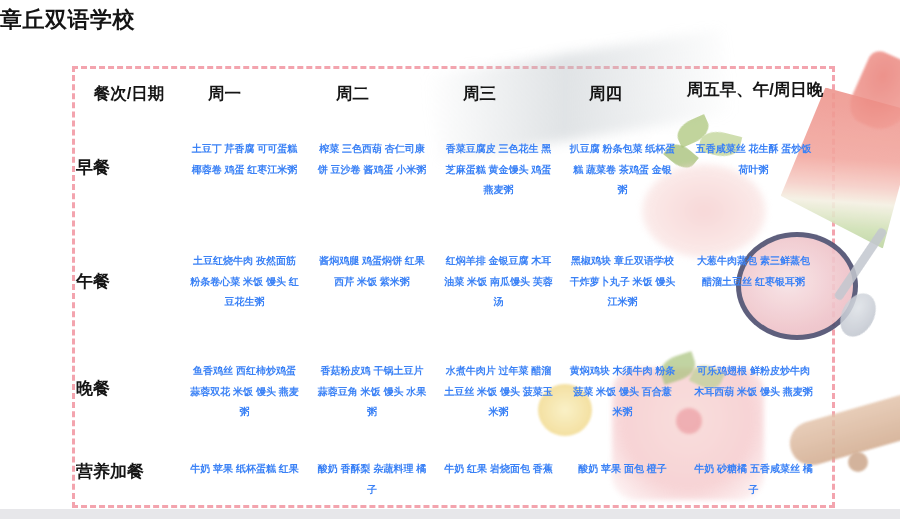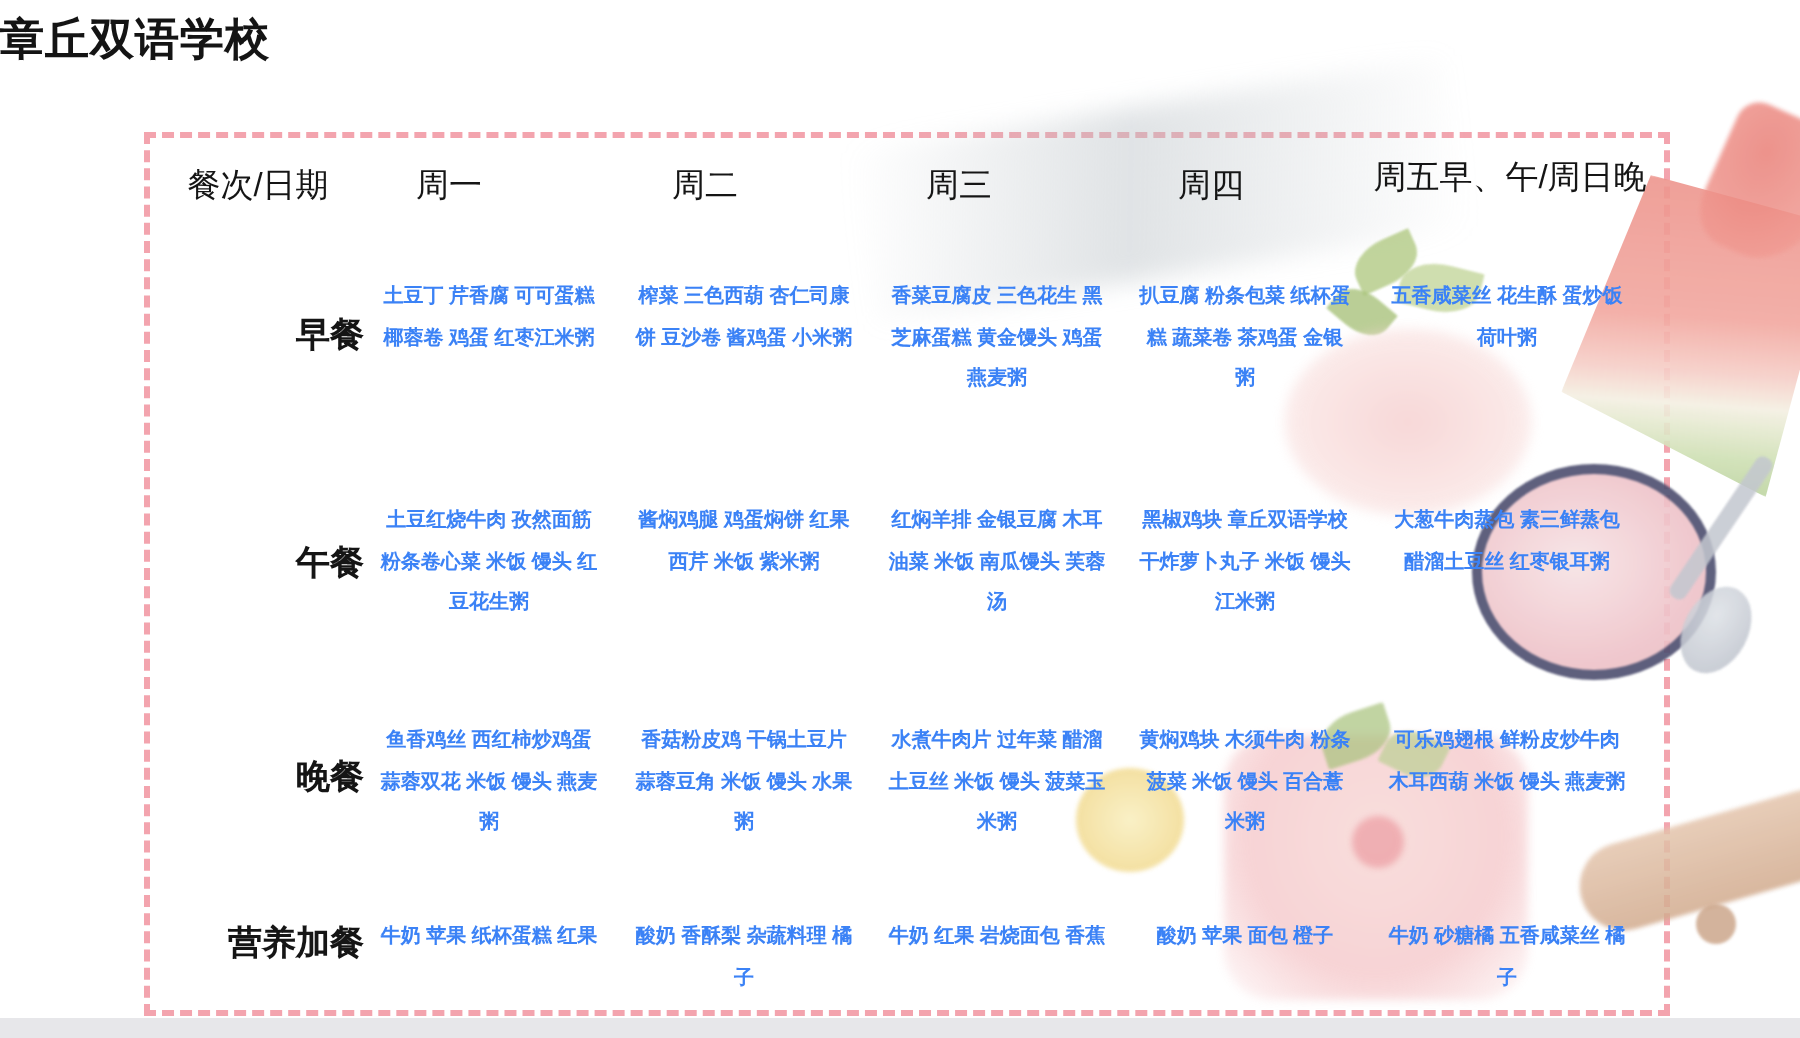--- a/index.html
+++ b/index.html
@@ -48,25 +48,25 @@
   .lemon{left:538px;top:384px;width:54px;height:52px;border-radius:50%;opacity:.75;filter:blur(1px);
     background:radial-gradient(#f8ecb4 0%,#f1d887 65%,#e7c768 100%);}
   .wood-spoon{left:788px;top:408px;width:140px;height:44px;border-radius:22px;opacity:.85;filter:blur(1px);
     transform:rotate(-16deg);background:linear-gradient(#e4c5ad,#d2ab8e);}
   .wood-dot{left:848px;top:452px;width:20px;height:20px;border-radius:50%;background:#c9a184;opacity:.8;filter:blur(.8px);}
 
   
   .menu-grid{position:absolute;left:76px;top:70px;width:749px;z-index:3;display:grid;
     grid-template-columns:106px 128px 127px 126px 122px 140px;
     grid-template-rows:60px 112px 110px 100px 52px;}
-  .corner,.day{font-size:16.5px;font-weight:400;color:#151515;padding-top:13px;line-height:20px;}
+  .corner,.day{font-size:16.5px;font-weight:700;color:#151515;padding-top:13px;line-height:20px;}
   .corner{text-align:center;}
   .day{padding-left:26px;}
   .day.day-last{padding-left:0;text-align:center;padding-top:9px;}
-  .rowlabel{font-size:17px;font-weight:700;color:#151515;text-align:right;}
+  .rowlabel{font-size:17px;font-weight:700;color:#151515;text-align:left;}
   .lbl-r1{padding-top:26px;}
   .lbl-r2{padding-top:28px;}
   .lbl-r3{padding-top:25px;}
   .lbl-r4{padding-top:8px;}
   .cell{font-size:10px;font-weight:700;color:#3b82f6;line-height:20.5px;
         padding:9px 9px 0 6px;text-align:center;}
   .cell-r4{padding-top:7px;}
 </style>
 </head>
 <body>

